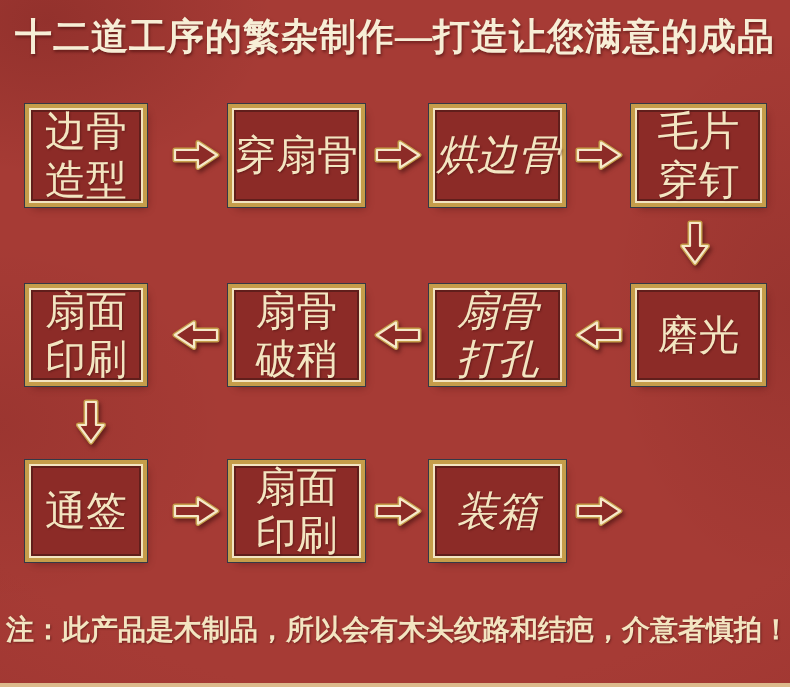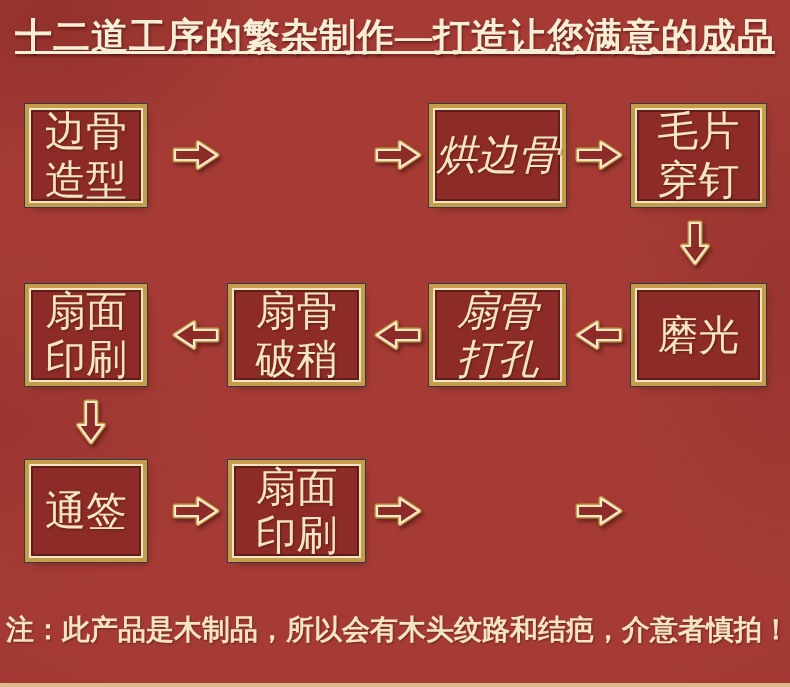--- a/index.html
+++ b/index.html
@@ -15,21 +15,20 @@
       radial-gradient(ellipse 900px 700px at 50% 40%, #a63b35 60%, #9a332f 100%),
       #a23833;
   }
   .title{
     position:absolute;top:12px;left:0;right:0;
     margin:0;text-align:center;
     font-size:37px;font-weight:bold;
     color:#f7eed6;
     letter-spacing:1px;
     text-shadow:1px 2px 3px rgba(60,10,10,.55);
-    text-decoration:underline;
   }
   .box{
     position:absolute;
     box-sizing:border-box;
     background:#8c2b27;
     border:2px solid #f3e5c1;
     box-shadow:
       0 0 0 4px #c59d4a,
       0 0 0 5px #343947,
       inset 0 0 0 2px #601e1b,
@@ -69,20 +68,23 @@
 <body>
 
 <div class="stage">
 
   <h1 class="title">十二道工序的繁杂制作—打造让您满意的成品</h1>
 
   <div class="box c1 r1">
     <span class="box-label">边骨
 造型</span>
   </div>
+  <div class="box c2 r1">
+    <span class="box-label">穿扇骨</span>
+  </div>
   <div class="box c3 r1">
     <span class="box-label">烘边骨</span>
   </div>
   <div class="box c4 r1">
     <span class="box-label">毛片
 穿钉</span>
   </div>
 
   <div class="box c1 r2">
     <span class="box-label">扇面
@@ -99,20 +101,23 @@
   <div class="box c4 r2">
     <span class="box-label">磨光</span>
   </div>
 
   <div class="box c1 r3">
     <span class="box-label">通签</span>
   </div>
   <div class="box c2 r3">
     <span class="box-label">扇面
 印刷</span>
+  </div>
+  <div class="box c3 r3">
+    <span class="box-label">装箱</span>
   </div>
 
   <div class="arrow" style="left:172px;top:139px;">
     <svg viewBox="0 0 48 32" width="48" height="32">
         <path d="M3 11 H26 V3.5 L45 16 L26 28.5 V21 H3 Z" fill="#8c2b27" stroke="#c59d4a" stroke-width="5" stroke-linejoin="round"></path>
         <path d="M3 11 H26 V3.5 L45 16 L26 28.5 V21 H3 Z" fill="#8c2b27" stroke="#f6e9c8" stroke-width="2.2" stroke-linejoin="round"></path>
       </svg>
   </div>
   <div class="arrow" style="left:374px;top:139px;">
     <svg viewBox="0 0 48 32" width="48" height="32">

